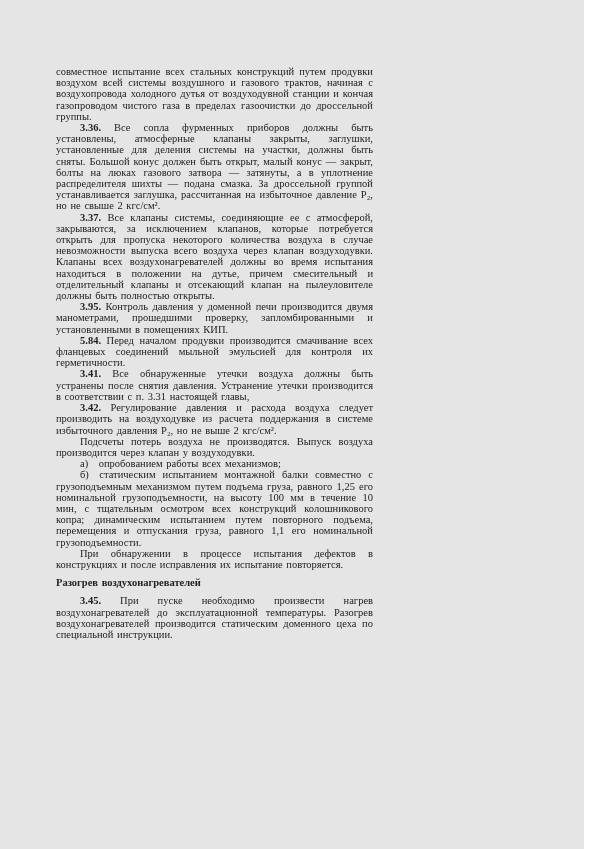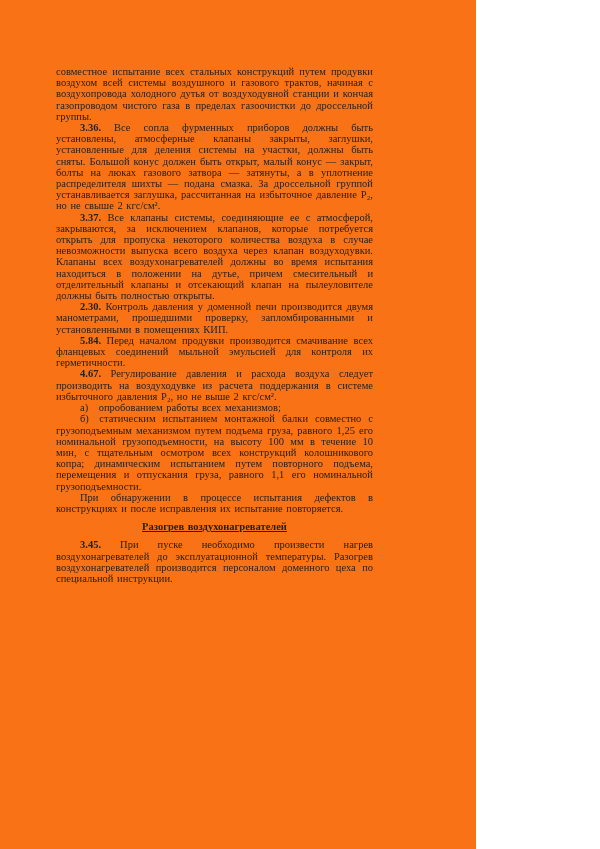--- a/index.html
+++ b/index.html
@@ -7,23 +7,23 @@
     padding: 0;
   }
   body {
     width: 600px;
     height: 849px;
     overflow: hidden;
     background: #ffffff;
   }
   .page {
     position: relative;
-    width: 476px;
+    width: 584px;
     height: 849px;
-    background: #f97316;
+    background: #e5e5e5;
   }
   .textcol {
     position: absolute;
     left: 56px;
     top: 66px;
     width: 317px;
     font-family: "Liberation Serif", "DejaVu Serif", serif;
     font-size: 10.5px;
     line-height: 11.2px;
     color: #222222;
@@ -38,54 +38,55 @@
   .textcol p.cont {
     text-indent: 0;
   }
   .num {
     font-weight: bold;
     margin-top: 40px;
   }
   .textcol p.head {
     margin: 7px 0 7px 0;
     text-indent: 0;
-    text-align: center;
+    text-align: left;
     font-weight: bold;
-    text-decoration: underline;
   }
 </style>
 </head>
 <body>
 
 <div class="page">
   <div class="textcol">
 
     <p class="cont"><span>совместное испытание всех стальных конструкций путем продувки воздухом всей системы воздушного и газового трактов, начиная с воздухопровода холодного дутья от воздуходувной станции и кончая газопроводом чистого газа в пределах газоочистки до дроссельной группы.</span></p>
 
 
     <p><b class="num">3.36.</b> <span>Все сопла фурменных приборов должны быть установлены, атмосферные клапаны закрыты, заглушки, установленные для деления системы на участки, должны быть сняты. Большой конус должен быть открыт, малый конус — закрыт, болты на люках газового затвора — затянуты, а в уплотнение распределителя шихты — подана смазка. За дроссельной группой устанавливается заглушка, рассчитанная на избыточное давление Р₂, но не свыше 2 кгс/см².</span></p>
 
     <p><b class="num">3.37.</b> <span>Все клапаны системы, соединяющие ее с атмосферой, закрываются, за исключением клапанов, которые потребуется открыть для пропуска некоторого количества воздуха в случае невозможности выпуска всего воздуха через клапан воздуходувки. Клапаны всех воздухонагревателей должны во время испытания находиться в положении на дутье, причем смесительный и отделительный клапаны и отсекающий клапан на пылеуловителе должны быть полностью открыты.</span></p>
 
-    <p><b class="num">2.30.</b> <span>Контроль давления у доменной печи производится двумя манометрами, прошедшими проверку, запломбированными и установленными в помещениях КИП.</span></p>
+    <p><b class="num">3.95.</b> <span>Контроль давления у доменной печи производится двумя манометрами, прошедшими проверку, запломбированными и установленными в помещениях КИП.</span></p>
 
     <p><b class="num">5.84.</b> <span>Перед началом продувки производится смачивание всех фланцевых соединений мыльной эмульсией для контроля их герметичности.</span></p>
 
 
+    <p><b class="num">3.41.</b> <span>Все обнаруженные утечки воздуха должны быть устранены после снятия давления. Устранение утечки производится в соответствии с п. 3.31 настоящей главы,</span></p>
 
-    <p><b class="num">4.67.</b> <span>Регулирование давления и расхода воздуха следует производить на воздуходувке из расчета поддержания в системе избыточного давления Р₂, но не выше 2 кгс/см².</span></p>
+    <p><b class="num">3.42.</b> <span>Регулирование давления и расхода воздуха следует производить на воздуходувке из расчета поддержания в системе избыточного давления Р₂, но не выше 2 кгс/см².</span></p>
 
+    <p><span>Подсчеты потерь воздуха не производятся. Выпуск воздуха производится через клапан у воздуходувки.</span></p>
 
 
     <p><span>а) опробованием работы всех механизмов;</span></p>
 
     <p><span>б) статическим испытанием монтажной балки совместно с грузоподъемным механизмом путем подъема груза, равного 1,25 его номинальной грузоподъемности, на высоту 100 мм в течение 10 мин, с тщательным осмотром всех конструкций колошникового копра; динамическим испытанием путем повторного подъема, перемещения и отпускания груза, равного 1,1 его номинальной грузоподъемности.</span></p>
 
     <p><span>При обнаружении в процессе испытания дефектов в конструкциях и после исправления их испытание повторяется.</span></p>
 
 
     <p class="head">Разогрев воздухонагревателей</p>
 
-    <p><b class="num">3.45.</b> <span>При пуске необходимо произвести нагрев воздухонагревателей до эксплуатационной температуры. Разогрев воздухонагревателей производится персоналом доменного цеха по специальной инструкции.</span></p>
+    <p><b class="num">3.45.</b> <span>При пуске необходимо произвести нагрев воздухонагревателей до эксплуатационной температуры. Разогрев воздухонагревателей производится статическим доменного цеха по специальной инструкции.</span></p>
 
 
   </div>
 </div>
 
 </body></html>

